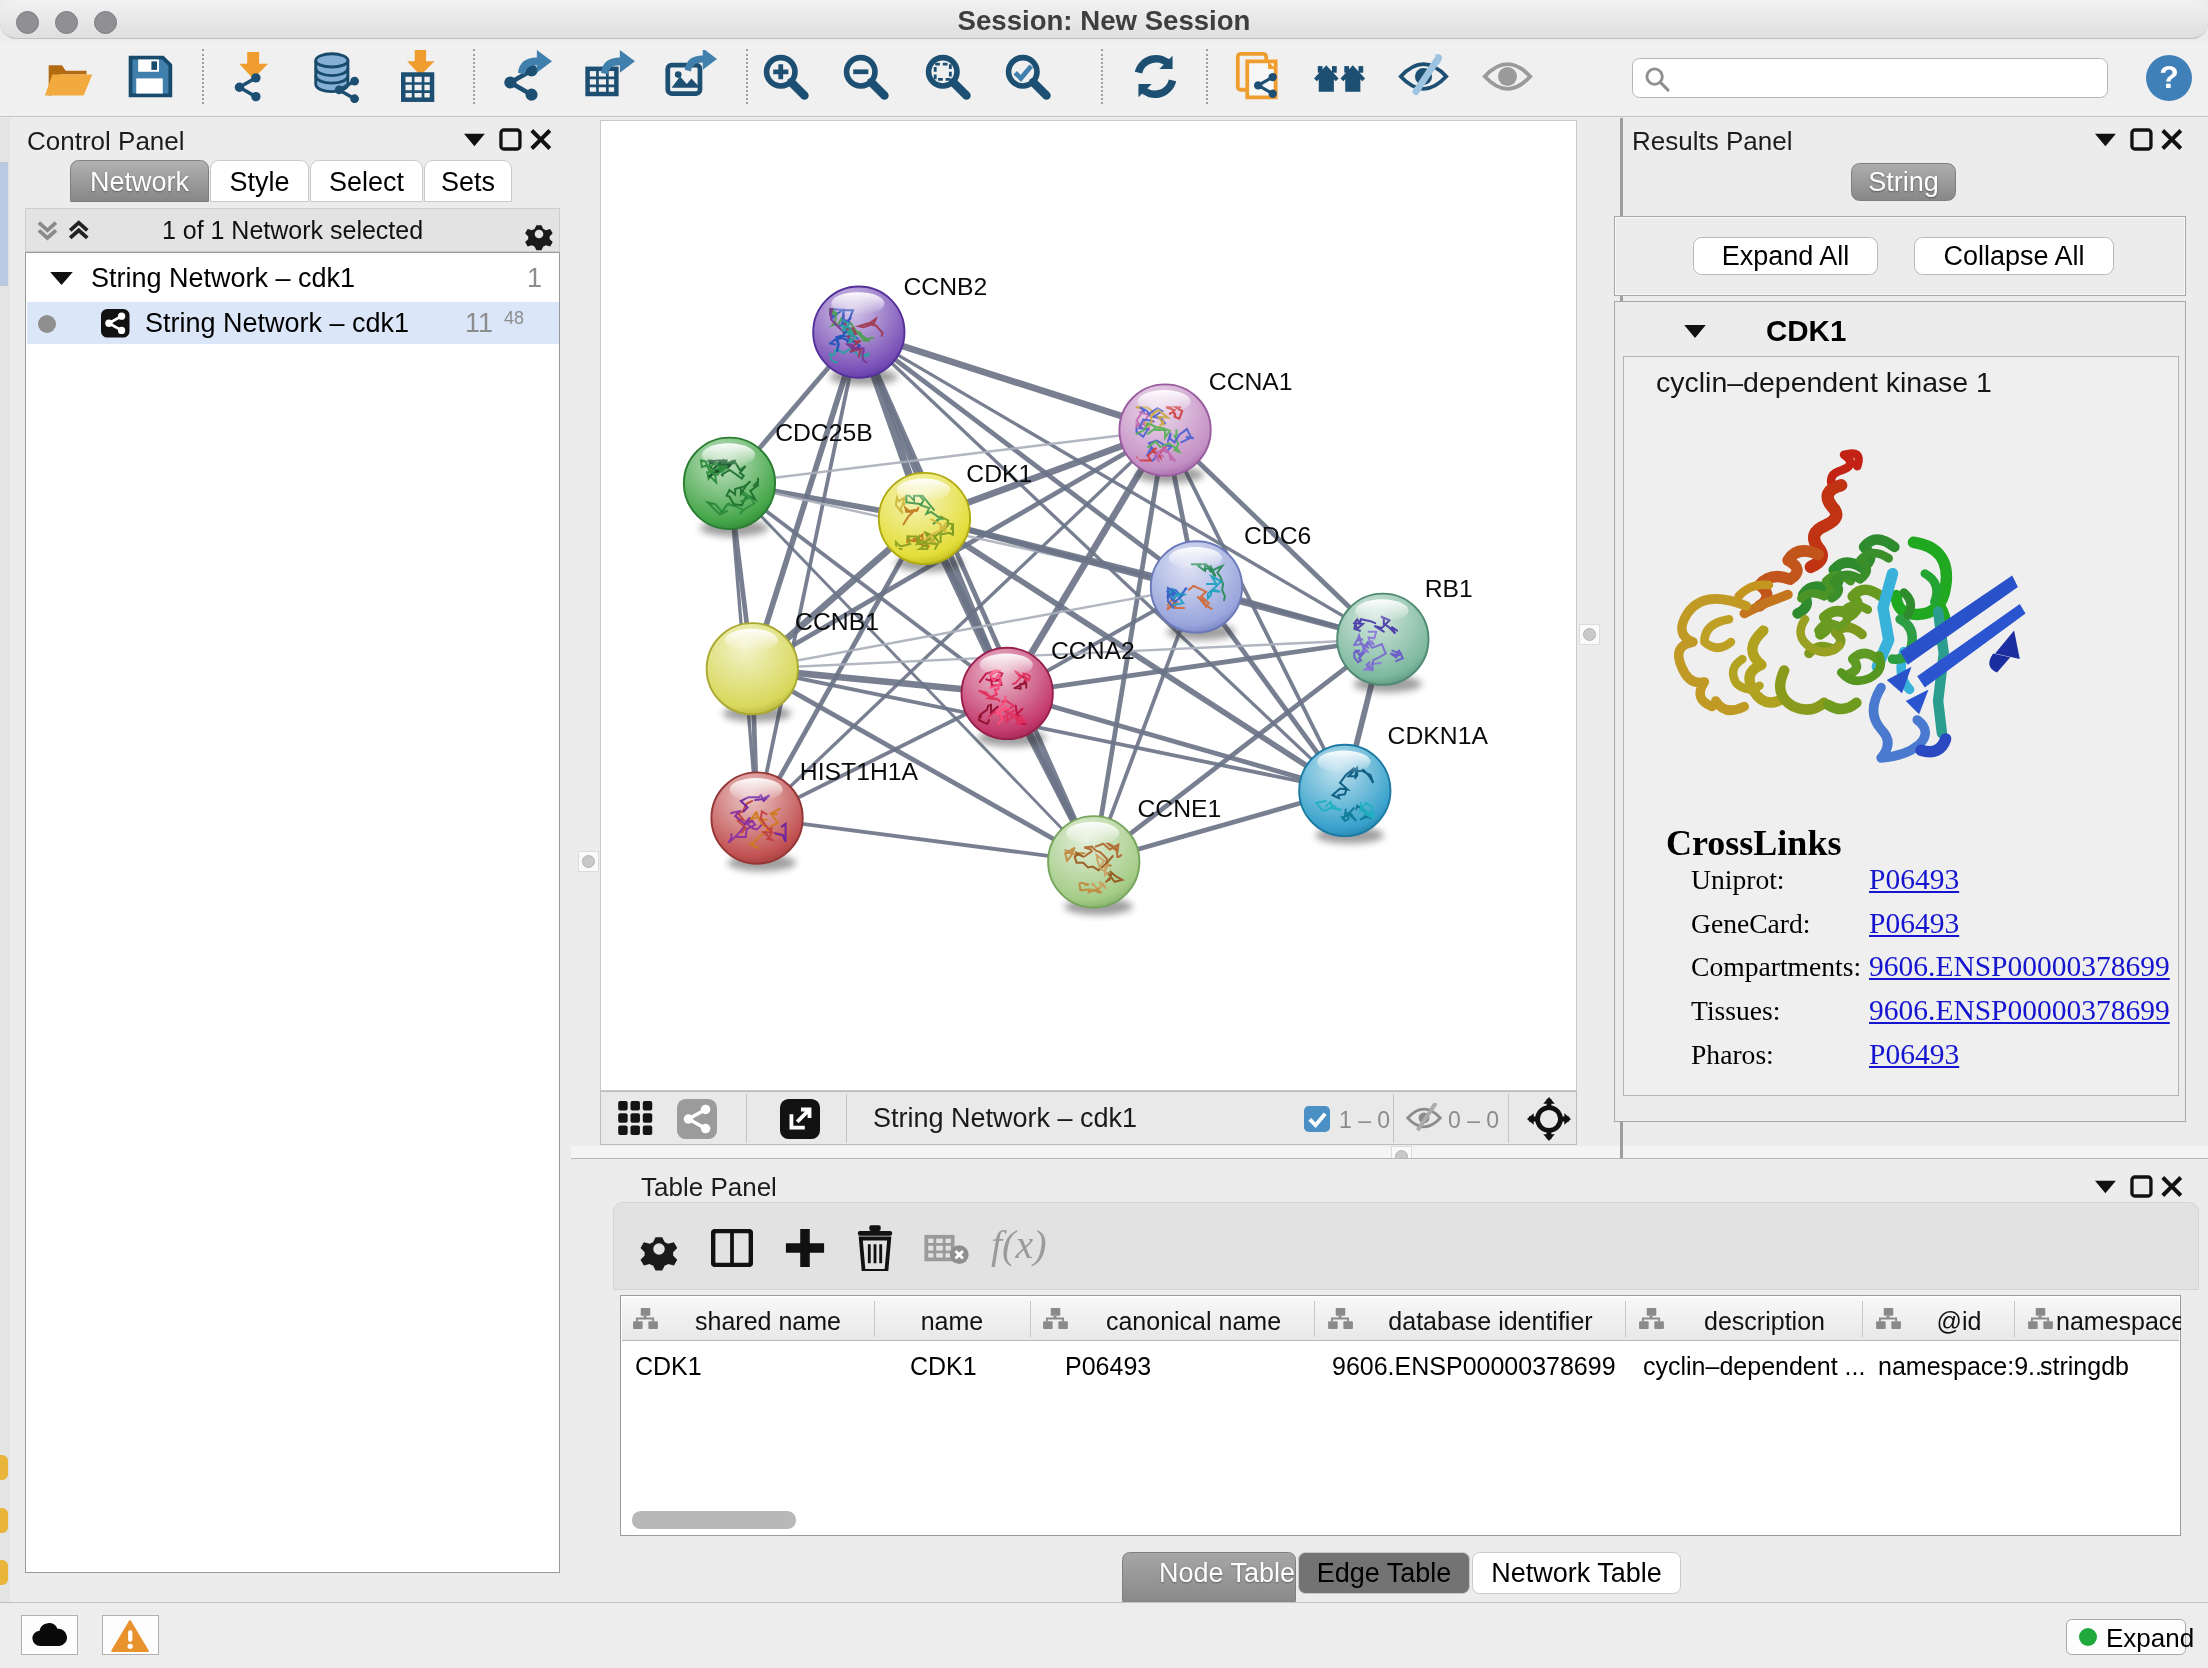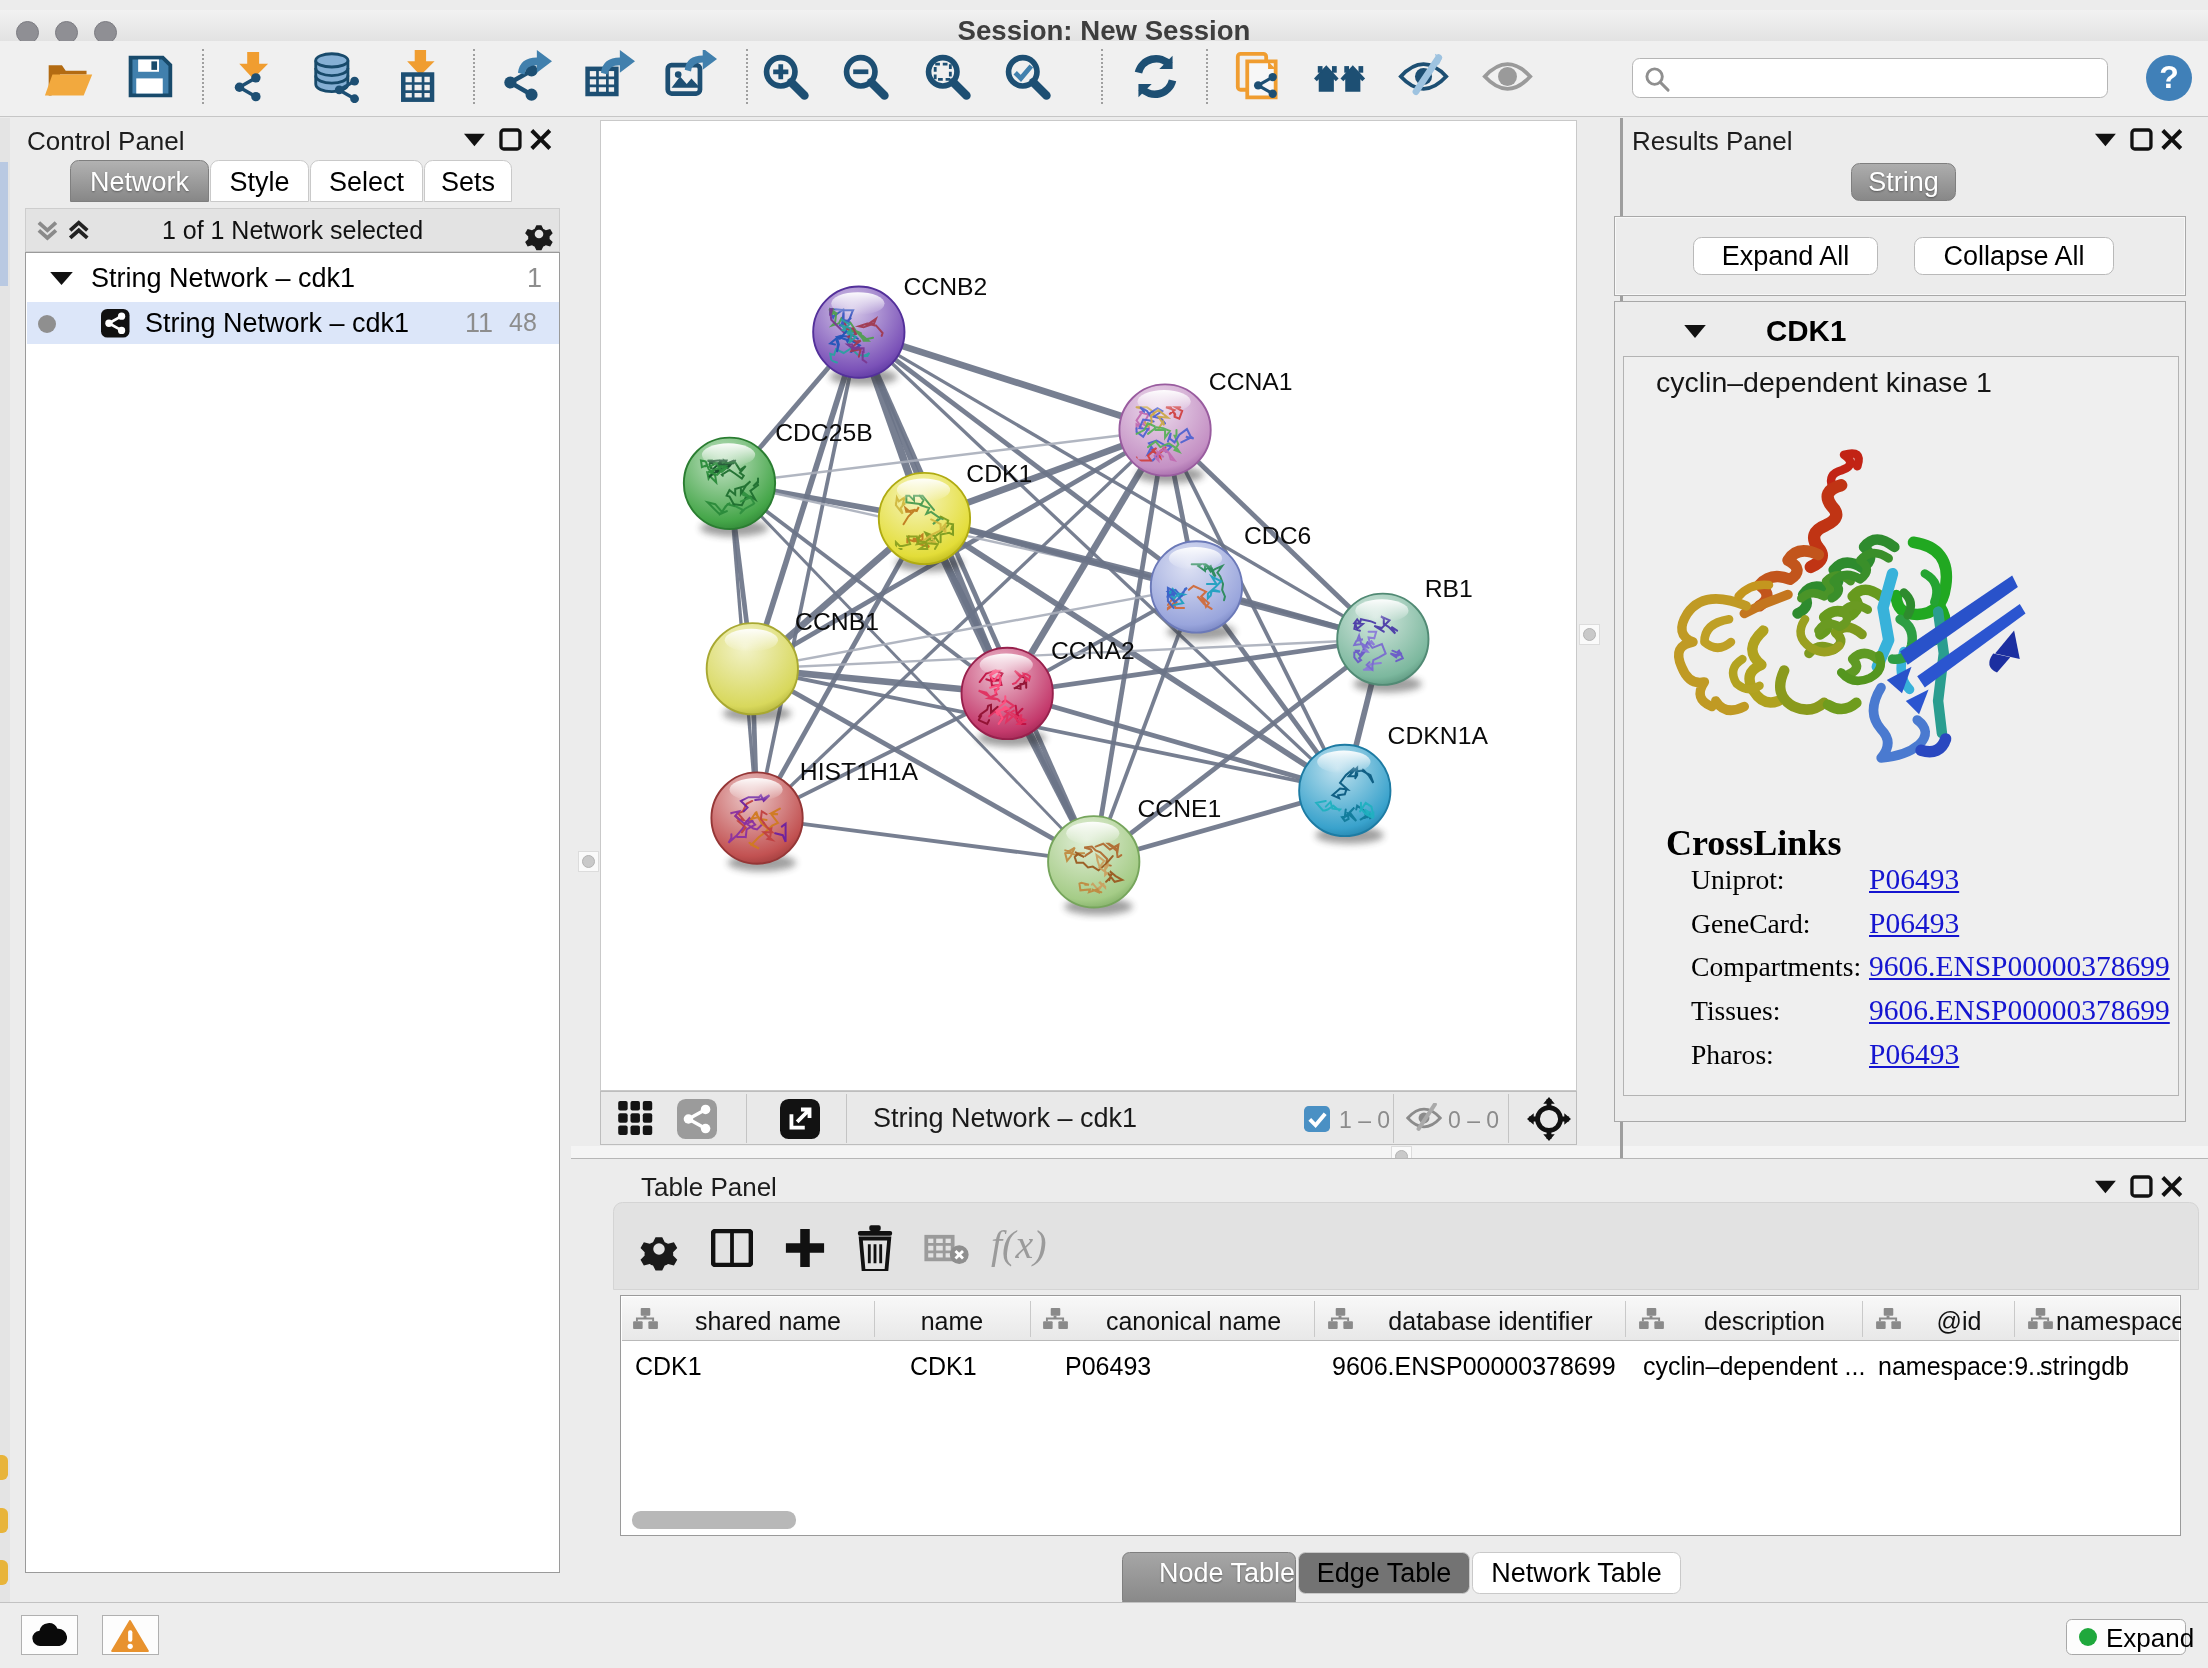--- a/index.html
+++ b/index.html
@@ -1,20 +1,20 @@
 <!DOCTYPE html>
 <html style="font-size:15px"><head><meta charset="utf-8"><style>
 * { margin:0; padding:0; box-sizing:border-box; }
 html,body { width:2208px; height:1668px; overflow:hidden; }
 body { font-family:"Liberation Sans", sans-serif; background:#ececec; position:relative; }
 .abs { position:absolute; }
 .hdr { font-size:26px; color:#1c1c1c; }
 svg { display:block; }
 </style></head><body>
-<div class="abs" style="left:0;top:10px;width:2208px;height:39px;background:linear-gradient(#f2f2f2,#dfdfdf);border-bottom:1.9px solid #c0c0c0;">
+<div class="abs" style="left:0;top:0;width:2208px;height:39px;background:linear-gradient(#f2f2f2,#dfdfdf);border-bottom:1.9px solid #c0c0c0;border-radius:16px;">
   <div class="abs" style="left:16px;top:10.5px;width:23px;height:23px;border-radius:50%;background:#8f8f94;border:1px solid #7c7c82;"></div>
   <div class="abs" style="left:55px;top:10.5px;width:23px;height:23px;border-radius:50%;background:#8f8f94;border:1px solid #7c7c82;"></div>
   <div class="abs" style="left:94px;top:10.5px;width:23px;height:23px;border-radius:50%;background:#8f8f94;border:1px solid #7c7c82;"></div>
   <div class="abs" style="left:0;top:4.8px;width:2208px;text-align:center;font-size:27.6px;font-weight:bold;color:#3e3e3e;">Session: New Session</div>
 </div>
 <div class="abs" style="left:0;top:41px;width:2208px;height:76px;background:#f0f0f0;border-bottom:1.9px solid #c6c6c6;"></div>
 <svg class="abs" style="left:43px;top:50px" width="53" height="53" viewBox="0 0 56 56">
     <path d="M6 16 l14 0 4 6 22 0 0 4 -28 0 -9 22 -3 0 z" fill="#b36b12"></path>
     <path d="M10 26 h42 l-9 22 h-41 z" fill="#f2a93e"></path>
   </svg>
@@ -209,21 +209,21 @@
     <rect x="0" y="0" width="36" height="36" rx="8" fill="#111"></rect>
 <g fill="#fff" stroke="#fff">
       <path d="M10 18 L26 9 M10 18 L26 27" stroke-width="3.4" fill="none"></path>
       <circle cx="10" cy="18" r="4.6" stroke="none"></circle>
       <circle cx="26" cy="9" r="4.6" stroke="none"></circle>
       <circle cx="26" cy="27" r="4.6" stroke="none"></circle>
     </g>
   </svg>
 <div class="abs" style="left:145px;top:308px;font-size:27px;color:#000;">String Network – cdk1</div>
 <div class="abs" style="left:455px;top:308px;width:38px;text-align:right;font-size:27px;color:#8d8d8d;">11</div>
-<div class="abs" style="left:504px;top:308px;width:38px;text-align:center;font-size:25px;color:#8d8d8d;">48</div>
+<div class="abs" style="left:504px;top:308px;width:38px;text-align:left;font-size:18px;color:#8d8d8d;">48</div>
 <div class="abs" style="left:600px;top:120px;width:977px;height:971px;background:#fff;border:1px solid #c9c9c9;"></div>
 <svg class="abs" style="left:600px;top:120px" width="977" height="971" viewBox="631 126 1027 1021">
     <defs>
       <filter id="blur5" x="-40%" y="-40%" width="180%" height="180%">
         <feGaussianBlur stdDeviation="4"></feGaussianBlur>
       </filter>
       <linearGradient id="gloss" x1="0" y1="0" x2="0" y2="1">
         <stop offset="0" stop-color="#fff" stop-opacity="0.95"></stop>
         <stop offset="1" stop-color="#fff" stop-opacity="0"></stop>
       </linearGradient>

